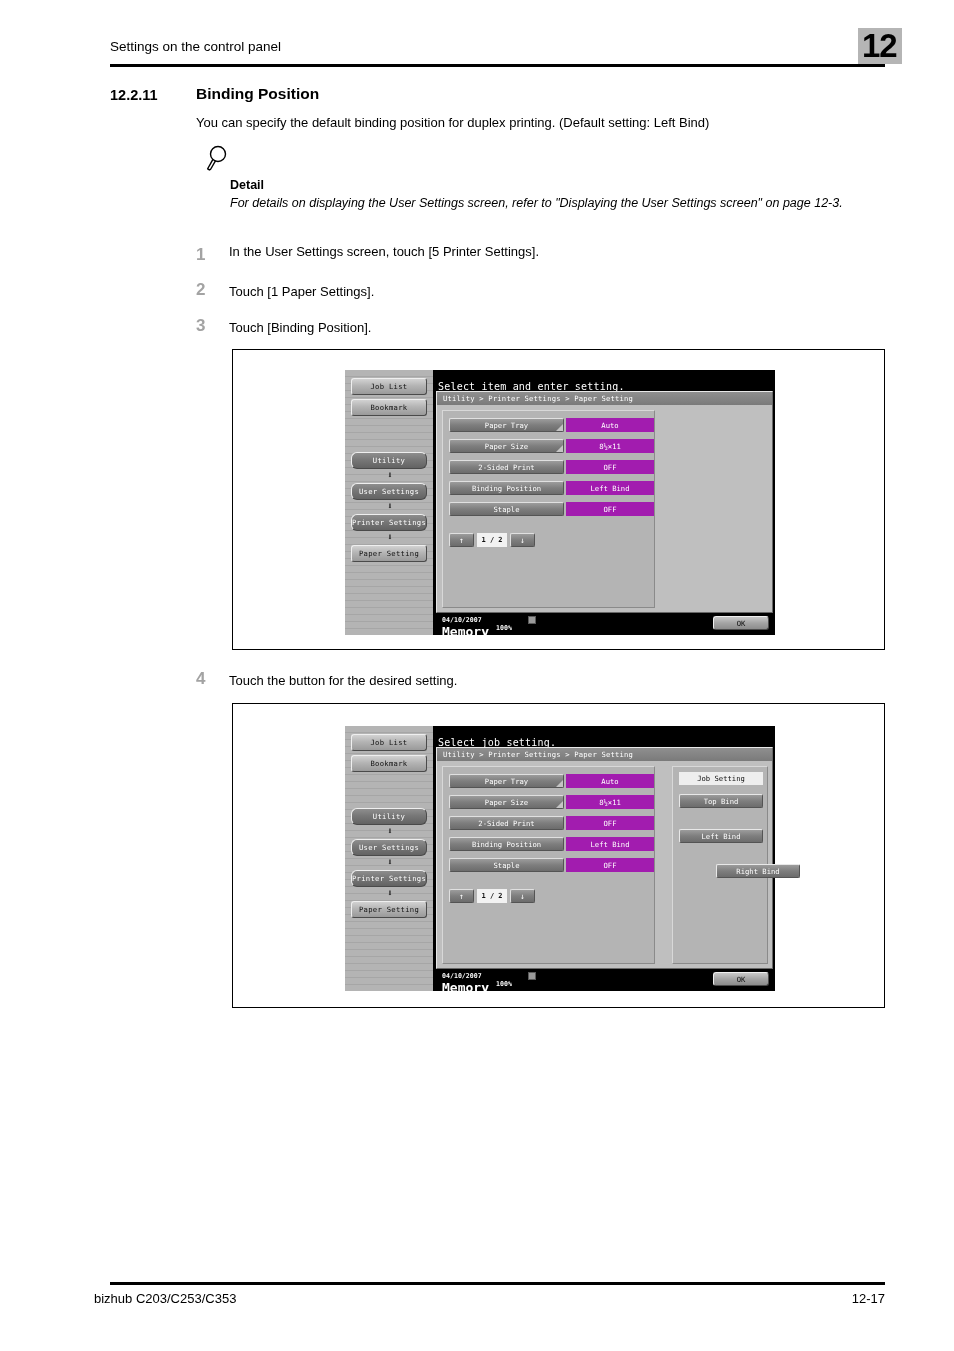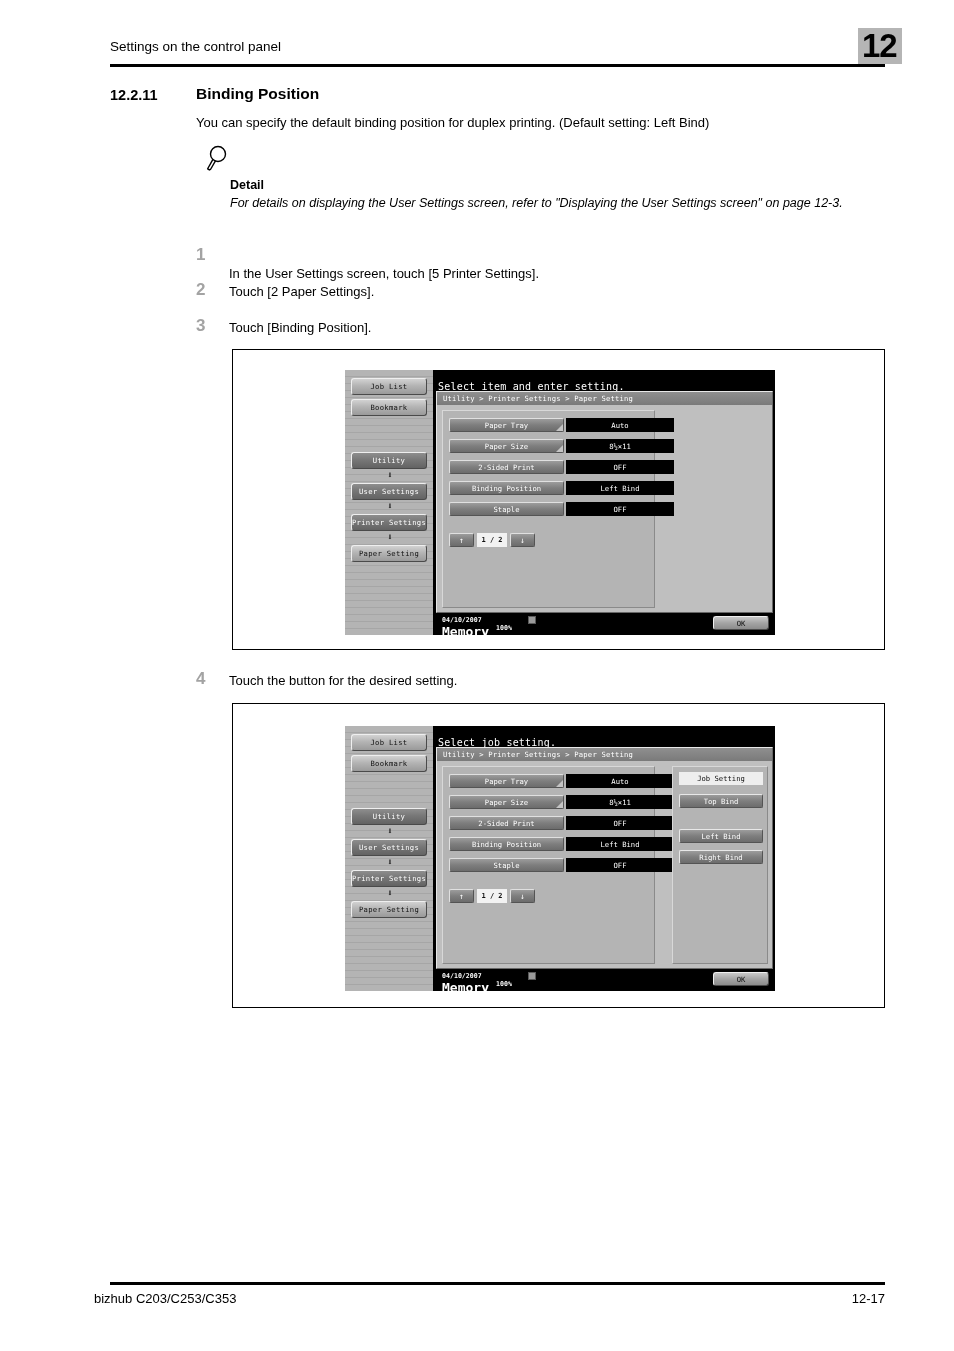--- a/index.html
+++ b/index.html
@@ -93,20 +93,21 @@
     border-right-color: #4a4a4a; border-bottom-color: #4a4a4a;
     background: linear-gradient(to bottom,#d2d2d2 0%,#b4b4b4 45%,#9a9a9a 100%);
     border-radius: 3px;
     display: flex; align-items: center; justify-content: center;
     font-size: 7.2px; letter-spacing: 0.3px; color: #111;
     white-space: nowrap;
   }
   .lcd-btn.dark {
     background: linear-gradient(to bottom,#8e8e8e 0%,#777777 45%,#636363 100%);
     color: #fff;
+    border-radius: 6px;
   }
   .lcd-arrow-dn {
     position: absolute; left: 41px; width: 8px; height: 9px;
     color: #222; font-size: 9px; line-height: 9px; text-align: center;
   }
   .lcd-main {
     position: absolute; left: 88px; top: 0; right: 0; bottom: 0;
     background: #000;
   }
   .lcd-msg {
@@ -139,22 +140,22 @@
     border-radius: 2px;
     color: #fff; font-size: 7.2px;
     display: flex; align-items: center; justify-content: center;
   }
   .setting-name .corner {
     position: absolute; right: 0; bottom: 0;
     width: 0; height: 0;
     border-left: 7px solid transparent; border-bottom: 7px solid #c4c4c4;
   }
   .setting-val {
-    position: absolute; left: 117px; top: 0; width: 108px; height: 14px;
-    background: #000000; color: #fff; font-size: 7.2px;
+    position: absolute; left: 117px; top: 0; width: 88px; height: 14px;
+    background: #a21caf; color: #fff; font-size: 7.2px;
     display: flex; align-items: center; justify-content: center;
   }
   .pager { position: absolute; left: 6px; height: 14px; display: flex; align-items: center; }
   .pager-btn {
     width: 25px; height: 14px;
     background: linear-gradient(to bottom,#9c9c9c 0%,#7e7e7e 50%,#6c6c6c 100%);
     border: 1px solid #e0e0e0; border-right-color:#545454; border-bottom-color:#545454;
     border-radius: 2px; color: #fff; font-size: 8px;
     display: flex; align-items: center; justify-content: center;
   }
@@ -234,24 +235,24 @@
         <line x1="6.8" y1="14.6" x2="1.5" y2="24" stroke="#000" stroke-width="1.4"></line>
         <line x1="9.6" y1="15.6" x2="4.2" y2="25" stroke="#000" stroke-width="1.4"></line>
         <line x1="1.5" y1="24" x2="4.2" y2="25" stroke="#000" stroke-width="1.4"></line>
       </svg>
     </span>
     <div class="detail-label">Detail</div>
     <div class="detail-text">For details on displaying the User Settings screen, refer to "Displaying the User Settings screen" on page 12-3.</div>
   </div>
 
   <div class="step-num" style="left:196px; top:245px;">1</div>
-  <div class="step-text" style="top:264px;">In the User Settings screen, touch [5 Printer Settings].</div>
+  <div class="step-text" style="top:242px;">In the User Settings screen, touch [5 Printer Settings].</div>
 
   <div class="step-num" style="left:196px; top:280px;">2</div>
-  <div class="step-text" style="top:282px;">Touch [2 Paper Settings].</div>
+  <div class="step-text" style="top:282px;">Touch [1 Paper Settings].</div>
 
   <div class="step-num" style="left:196px; top:316px;">3</div>
   <div class="step-text" style="top:318px;">Touch [Binding Position].</div>
 
   <div class="fig-frame" style="left:232px; top:349px; width:653px; height:301px;">
     <div class="lcd" style="left:112px; top:20px; width:430px; height:265px;">
 
       <div class="lcd-left">
         <div class="lcd-btn" style="top:8px;">Job List</div>
         <div class="lcd-btn" style="top:29px;">Bookmark</div>
@@ -362,21 +363,21 @@
               <div class="pager-btn">↑</div>
               <div class="pager-lbl">1 / 2</div>
               <div class="pager-btn">↓</div>
             </div>
           </div>
 
           <div class="lcd-job-pane">
             <div class="job-title">Job Setting</div>
             <div class="job-btn" style="top:27px;">Top Bind</div>
             <div class="job-btn" style="top:62px;">Left Bind</div>
-            <div class="job-btn" style="top:83px;">Right Bind</div>
+            <div class="job-btn" style="top:97px;margin-left:37px;">Right Bind</div>
           </div>
         </div>
 
         <div class="lcd-status">
           <span class="st-date">04/10/2007</span>
           <span class="st-time">04:06</span>
           <span class="st-icon"></span>
           <span class="st-mem">Memory</span>
           <span class="st-memv">100%</span>
           <div class="ok-btn">OK</div>

